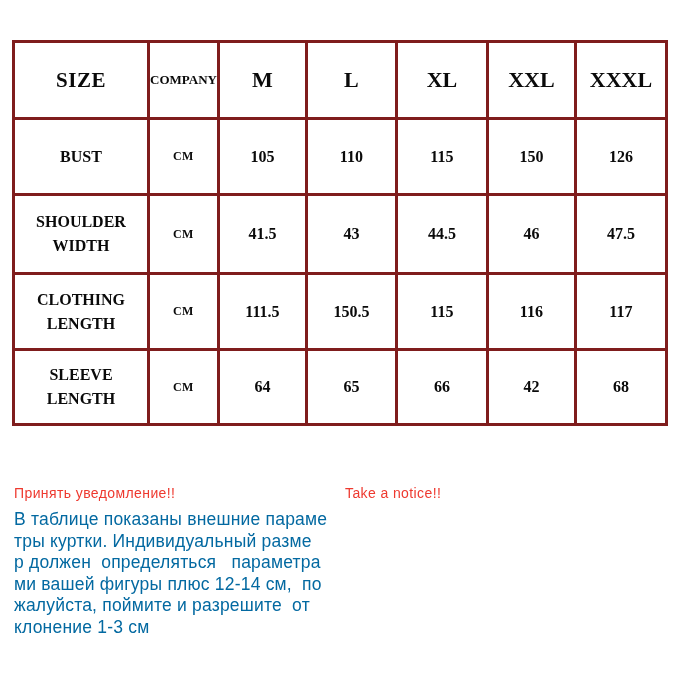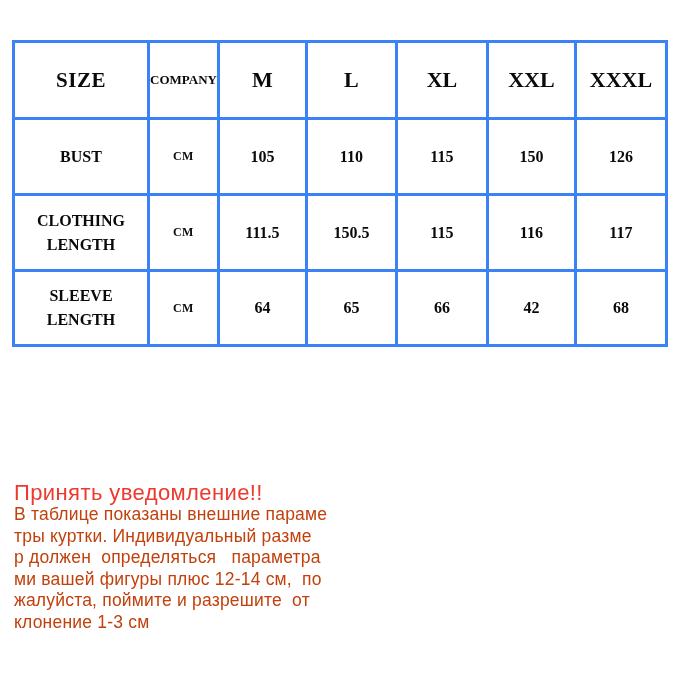--- a/index.html
+++ b/index.html
@@ -18,21 +18,21 @@
     left: 12px;
     top: 40px;
     border-collapse: collapse;
     table-layout: fixed;
     font-family: "Liberation Serif", "DejaVu Serif", serif;
     font-weight: bold;
     color: #0a0a0a;
     background: #ffffff;
   }
   table.size-chart td {
-    border: 3px solid #3b82f6;
+    border: 3px solid #7f1d1d;
     text-align: center;
     vertical-align: middle;
     padding: 0;
     overflow: hidden;
   }
   .cell-size-label   { font-size: 21px; letter-spacing: 0.5px; }
   .cell-company      { font-size: 13px; }
   .cell-size-col     { font-size: 22px; }
   .cell-row-label    { font-size: 16px; line-height: 24px; white-space: pre-line; }
   .cell-unit         { font-size: 12px; letter-spacing: 0.5px; }
@@ -41,23 +41,24 @@
   
   .notice {
     position: absolute;
     top: 482px;
     width: 330px;
     color: #303030;
   }
   .notice-ru { left: 14px; }
   .notice-en { left: 345px; }
   .notice-title {
-    font-size: 22px;
+    font-size: 14px;
     line-height: 22px;
     letter-spacing: 0.4px;
+    margin-bottom: 5px;
   }
   .notice-body {
     font-size: 17.5px;
     line-height: 21.6px;
     letter-spacing: 0.2px;
     white-space: pre-wrap;
   }
 </style>
 </head>
 <body>
@@ -86,20 +87,30 @@
       </tr>
       <tr style="height:76px">
         <td class="cell-row-label">BUST</td>
         <td class="cell-unit">CM</td>
         <td class="cell-value">105</td>
         <td class="cell-value">110</td>
         <td class="cell-value">115</td>
         <td class="cell-value">150</td>
         <td class="cell-value">126</td>
       </tr>
+      <tr style="height:79px">
+        <td class="cell-row-label">SHOULDER
+WIDTH</td>
+        <td class="cell-unit">CM</td>
+        <td class="cell-value">41.5</td>
+        <td class="cell-value">43</td>
+        <td class="cell-value">44.5</td>
+        <td class="cell-value">46</td>
+        <td class="cell-value">47.5</td>
+      </tr>
       <tr style="height:76px">
         <td class="cell-row-label">CLOTHING
 LENGTH</td>
         <td class="cell-unit">CM</td>
         <td class="cell-value">111.5</td>
         <td class="cell-value">150.5</td>
         <td class="cell-value">115</td>
         <td class="cell-value">116</td>
         <td class="cell-value">117</td>
       </tr>
@@ -111,24 +122,25 @@
         <td class="cell-value">65</td>
         <td class="cell-value">66</td>
         <td class="cell-value">42</td>
         <td class="cell-value">68</td>
       </tr>
     </tbody>
   </table>
 
   <div class="notice notice-ru">
     <div class="notice-title" style="color: rgb(238, 57, 47);">Принять уведомление!!</div>
-    <div class="notice-body" style="color: #c2410c;">В таблице показаны внешние параме
+    <div class="notice-body" style="color: #0369a1;">В таблице показаны внешние параме
 тры куртки. Индивидуальный разме
 р должен  определяться   параметра
 ми вашей фигуры плюс 12-14 см,  по
 жалуйста, поймите и разрешите  от
 клонение 1-3 см</div>
   </div>
 
   <div class="notice notice-en">
+    <div class="notice-title" style="color: rgb(238, 57, 47);">Take a notice!!</div>
   </div>
 
 </div>
 
 </body></html>

